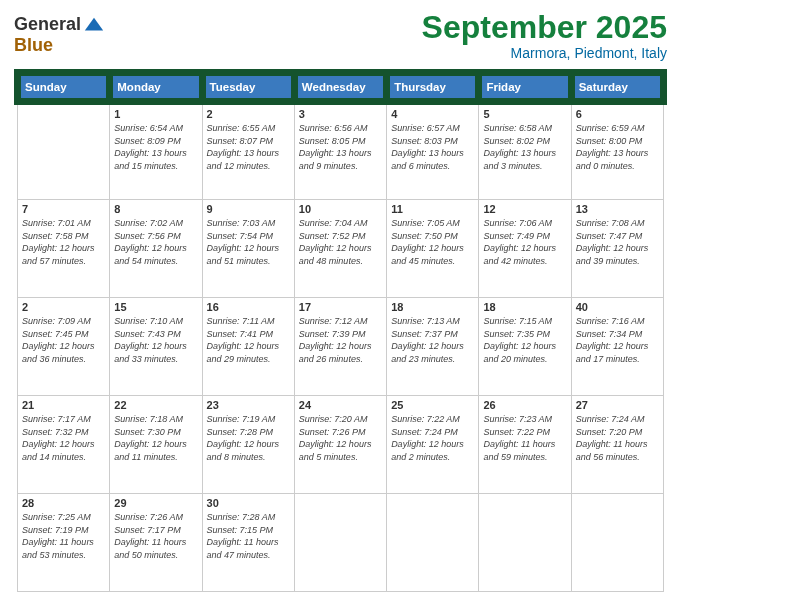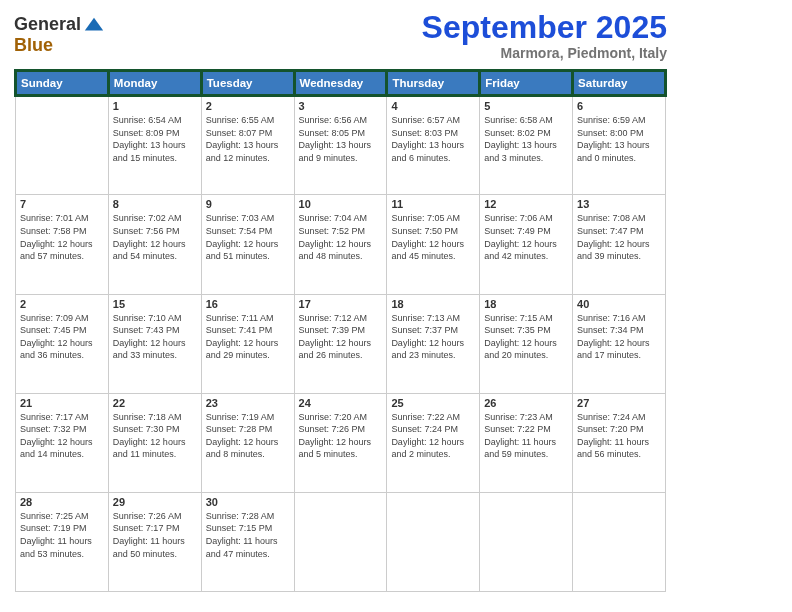--- a/index.html
+++ b/index.html
@@ -39,62 +39,62 @@
       width: 22px;
       height: 22px;
       margin-left: 2px;
     }
     .title-block {
       text-align: right;
     }
     .month-title {
       font-size: 32px;
       font-weight: bold;
-      color: #1d4ed8;
+      color: #15803d;
       line-height: 1.1;
     }
     .subtitle {
       font-size: 14px;
-      color: #737373;
-      font-weight: bold;
+      color: #0369a1;
     }
     .calendar {
       flex: 1;
       border: 1px solid #ccc;
       border-collapse: collapse;
       width: 100%;
       table-layout: fixed;
     }
     .calendar th {
       background-color: #3a7abf;
       color: white;
       font-size: 11.5px;
       font-weight: bold;
       padding: 5px 4px;
       text-align: left;
-      border: 3px solid #14532d;
+      border: 7px solid #14532d;
     }
     .calendar td {
       border: 1px solid #ccc;
       vertical-align: top;
       padding: 3px 4px;
       font-size: 9.5px;
       color: #333;
       height: 88px;
     }
     .day-number {
       font-size: 11px;
       font-weight: bold;
       display: block;
       margin-bottom: 2px;
     }
     .cell-text {
       font-size: 9px;
       line-height: 1.4;
       color: #444;
+      font-style: italic;
     }
     .empty-cell {
       background: #fff;
     }
   </style>
 </head>
 <body>
 
 <div class="page">
   <div class="header">

